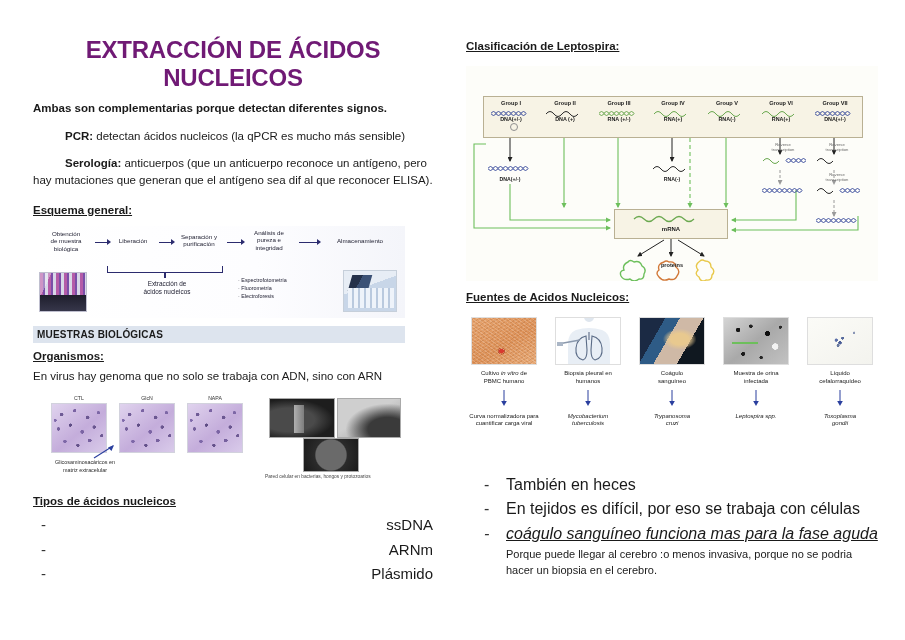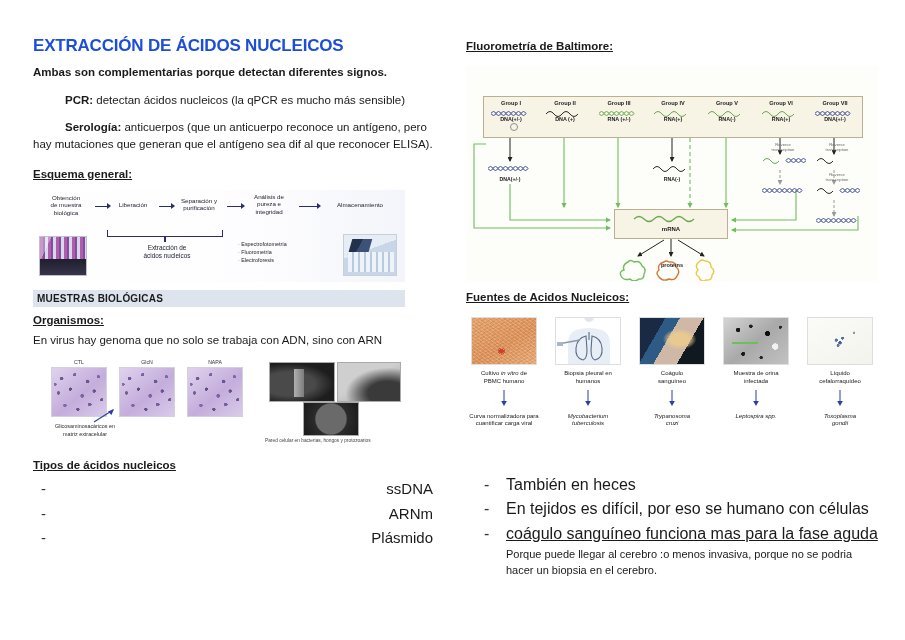--- a/index.html
+++ b/index.html
@@ -12,22 +12,22 @@
     color: #1a1a1a;
     overflow: hidden;
     position: relative;
   }
   .page { position: relative; width: 905px; height: 640px; }
 
   .col-left { position: absolute; left: 33px; top: 36px; width: 400px; }
   .col-right { position: absolute; left: 466px; top: 36px; width: 412px; }
 
   h1.title {
-    font-size: 17px; font-weight: bold; margin: 0 0 9px 0;
-    letter-spacing: -0.2px; text-align: left; color: #1d4ed8;
+    font-size: 24px; font-weight: bold; margin: 0 0 9px 0;
+    letter-spacing: -0.2px; text-align: center; color: #701a75;
   }
   .lead { font-size: 11.5px; font-weight: bold; margin: 0 0 11px 0; line-height: 1.35; }
   .para { font-size: 11.5px; margin: 0 0 11px 0; line-height: 1.45; }
   .para b { font-weight: bold; margin-left: 32px; }
   .subhead {
     font-size: 11.5px; font-weight: bold; text-decoration: underline;
     margin: 0 0 8px 0; display: inline-block;
   }
   .subhead2 {
     font-size: 11.5px; font-weight: bold; text-decoration: underline;
@@ -252,21 +252,21 @@
       radial-gradient(circle at 47% 60%, #67789f 0 1.3px, rgba(0,0,0,0) 1.7px),
       radial-gradient(circle at 54% 44%, #566a9c 0 1.2px, rgba(0,0,0,0) 1.6px),
       radial-gradient(circle at 72% 32%, #8a96b5 0 1px, rgba(0,0,0,0) 1.4px),
       linear-gradient(150deg,#fbfbf7 0%, #f3f3ee 100%);
   }
 
   
   .bbul { position: relative; margin-top: 6px; padding-left: 40px; }
   .bbul .row { font-size: 16px; line-height: 1.52; position: relative; }
   .bbul .row:before { content:'-'; position:absolute; left:-22px; color:#333; }
-  .bbul .row.u { text-decoration: underline; }
+  .bbul .row.u { text-decoration: underline; font-style: italic; }
   .bbul .row.b { font-weight: bold; }
   .bbul .cont { font-size: 11px; line-height: 1.5; }
 </style>
 </head>
 <body>
 
 <div class="page">
 
   <div class="col-left">
 
@@ -342,21 +342,21 @@
     <div class="tipos-head">Tipos de ácidos nucleicos</div>
     <ul class="dash">
       <li>ssDNA</li>
       <li>ARNm</li>
       <li>Plásmido</li>
     </ul>
   </div>
 
   <div class="col-right">
 
-    <div class="subhead">Fluorometría de Baltimore:</div>
+    <div class="subhead">Clasificación de Leptospira:</div>
 
     
     <div class="baltimore">
 
       <svg class="svg-layer" viewBox="0 0 412 215">
         <defs>
           <marker id="gA" markerWidth="5" markerHeight="5" refX="4" refY="2.5" orient="auto">
             <path d="M0,0 L5,2.5 L0,5 z" fill="#6dbf5c"></path>
           </marker>
           <marker id="kA" markerWidth="5" markerHeight="5" refX="4" refY="2.5" orient="auto">
@@ -567,19 +567,19 @@
           <line x1="4" y1="0" x2="4" y2="12" stroke="#2a3f9e" stroke-width="1"></line>
           <polygon points="4,16 1.2,11 6.8,11" fill="#2a3f9e"></polygon>
         </svg>
         <div class="forg" style="font-style: italic;">Toxoplasma<br>gondii</div>
       </div>
     </div>
 
     
     <div class="bbul">
       <div class="row">También en heces</div>
-      <div class="row">En tejidos es difícil, por eso se humano con células</div>
+      <div class="row">En tejidos es difícil, por eso se trabaja con células</div>
       <div class="row u">coágulo sanguíneo funciona mas para la fase aguda</div>
       <div class="cont">Porque puede llegar al cerebro :o menos invasiva, porque no se podria hacer un biopsia en el cerebro.</div>
     </div>
 
   </div>
 </div>
 
 </body></html>

